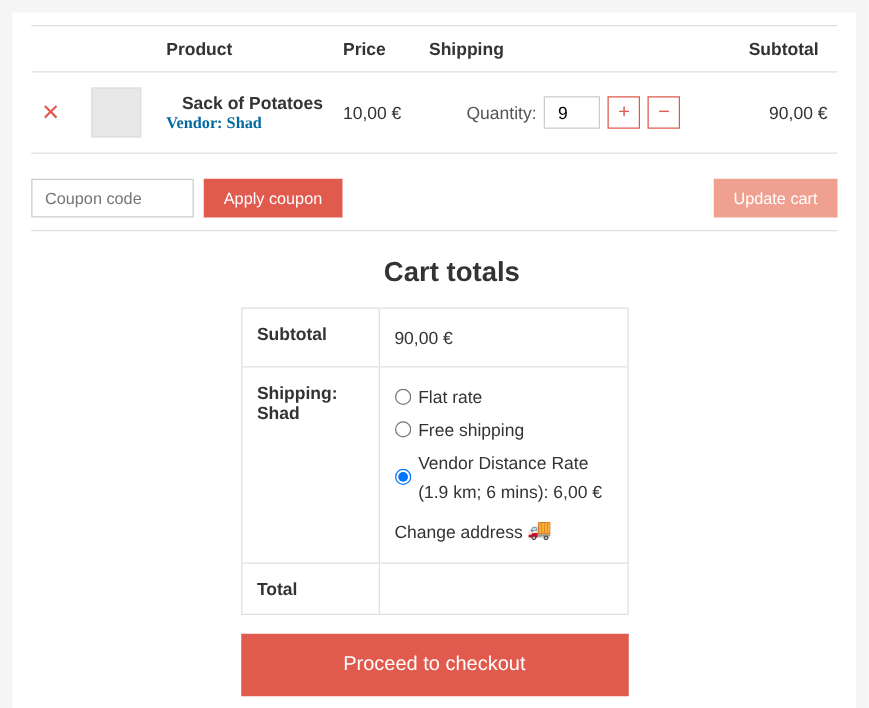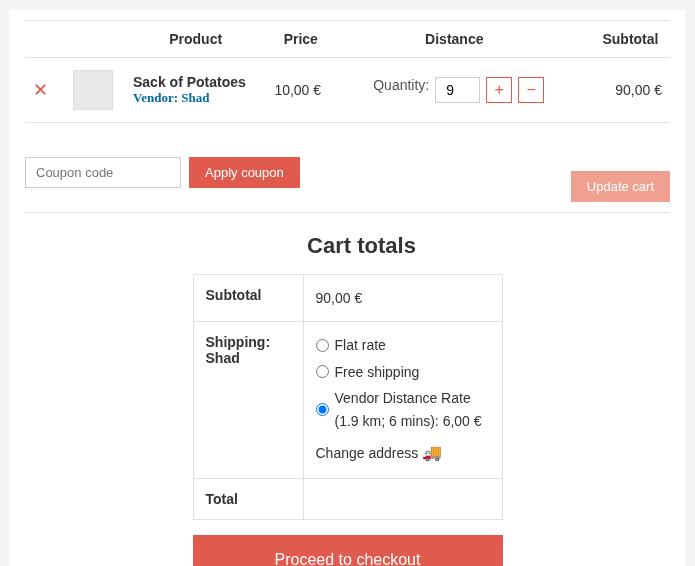--- a/index.html
+++ b/index.html
@@ -22,21 +22,21 @@
     .cart-table {
       width: 100%;
       border-collapse: collapse;
       font-size: 14px;
       margin-bottom: 10px;
     }
     .cart-table th {
       border-top: 1px solid #e0e0e0;
       border-bottom: 1px solid #e0e0e0;
       padding: 10px 8px;
-      text-align: center;
+      text-align: left;
       font-weight: 600;
       color: #333;
       background: #fff;
     }
     .cart-table td {
       border-bottom: 1px solid #e0e0e0;
       padding: 12px 8px;
       vertical-align: middle;
       color: #333;
     }
@@ -60,29 +60,31 @@
       background: #e8e8e8;
       border: 1px solid #ddd;
       display: flex;
       align-items: center;
       justify-content: center;
     }
     .product-name {
       font-weight: 600;
       font-size: 14px;
       color: #333;
+      text-align: right;
     }
     .product-vendor {
       font-size: 13px;
       color: #0369a1;
       font-family: Liberation Serif, serif;
     }
     .product-vendor span { font-weight: 600; }
     .quantity-wrapper {
       display: flex;
+      align-items: center;
       gap: 6px;
       margin-left: 30px;
     }
     .quantity-label { color: #555; font-size: 14px; }
     .quantity-input {
       width: 45px;
       text-align: center;
       border: 1px solid #ccc;
       padding: 4px;
       font-size: 14px;
@@ -113,41 +115,40 @@
     .coupon-left {
       display: flex;
       align-items: center;
       gap: 8px;
     }
     .coupon-input {
       border: 1px solid #ccc;
       padding: 7px 10px;
       font-size: 13px;
       color: #999;
-      width: 156px;
+      width: 130px;
       outline: none;
     }
     .apply-btn {
       background: #e05a4e;
       color: #fff;
       border: none;
       padding: 8px 16px;
       font-size: 13px;
       cursor: pointer;
       font-weight: 500;
     }
     .update-btn {
       background: #f0a090;
       color: #fff;
       border: none;
       padding: 8px 16px;
       font-size: 13px;
       cursor: pointer;
       font-weight: 500;
-      margin-top: 28px;
     }
 
     
     .cart-totals-section {
       display: flex;
       flex-direction: column;
       align-items: center;
     }
     .cart-totals-title {
       font-size: 22px;
@@ -234,21 +235,21 @@
 
 <div class="page-container">
 
   <table class="cart-table">
     <thead>
       <tr>
         <th class="th-remove"></th>
         <th class="th-img"></th>
         <th>Product</th>
         <th>Price</th>
-        <th>Distance</th>
+        <th>Shipping</th>
         <th></th>
         <th class="th-subtotal">Subtotal</th>
       </tr>
     </thead>
     <tbody>
       <tr>
         <td>
           <button class="remove-btn">✕</button>
         </td>
         <td>

